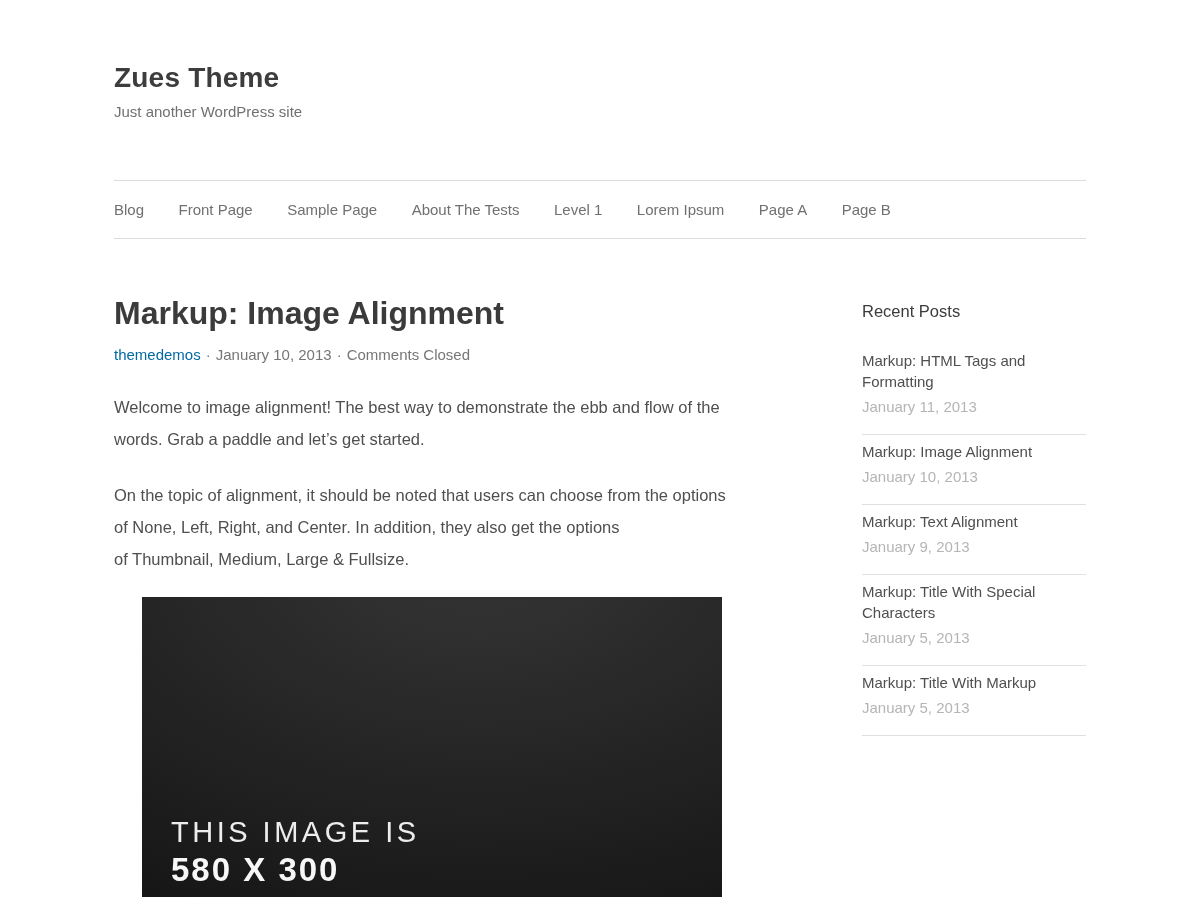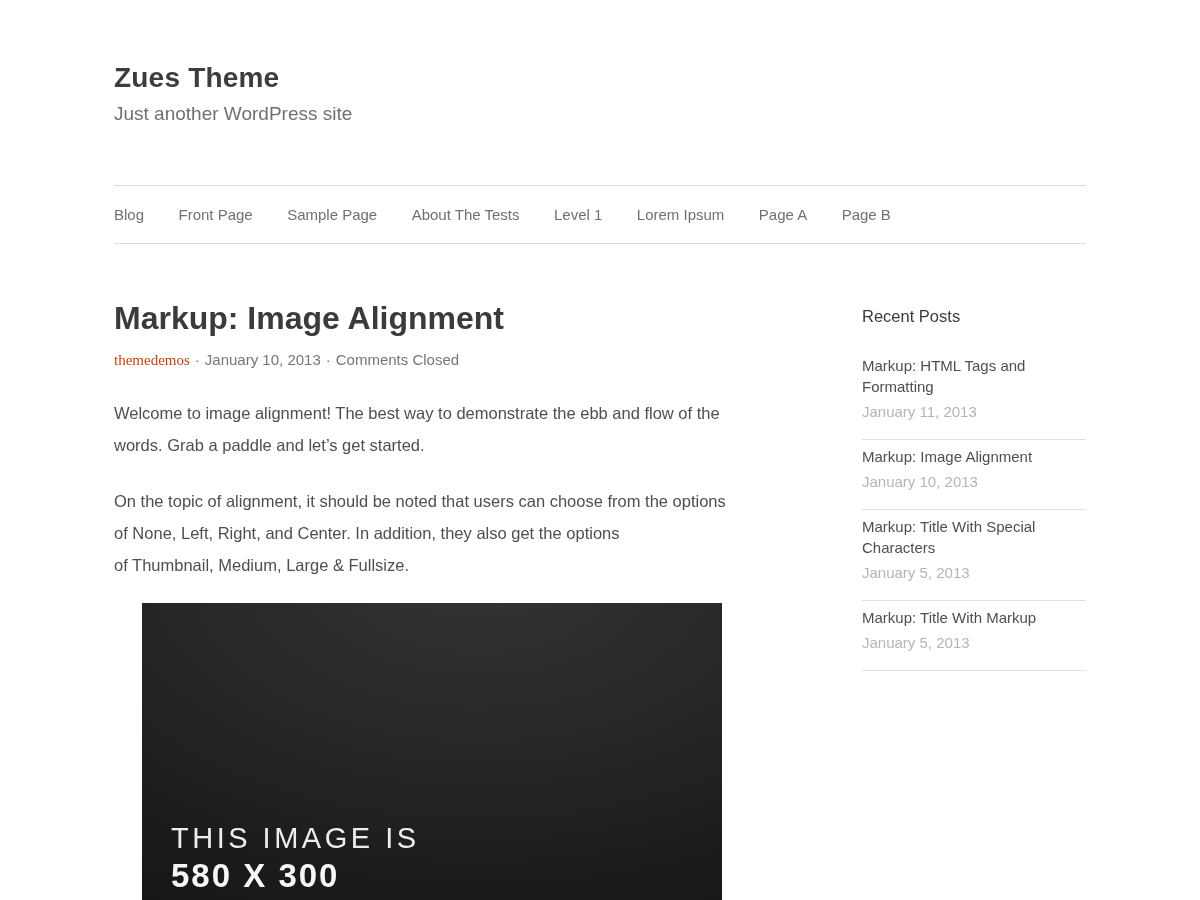--- a/index.html
+++ b/index.html
@@ -6,21 +6,21 @@
   html, body { background: #ffffff; }
   body {
     width: 1200px; height: 900px; overflow: hidden;
     font-family: "Liberation Sans", "DejaVu Sans", sans-serif;
     -webkit-font-smoothing: antialiased;
   }
   .page { width: 972px; margin: 0 auto; padding-top: 62px; }
 
   
   .site-title { font-size: 28px; font-weight: 700; color: #3d3d3d; letter-spacing: 0.2px; cursor: pointer; display: inline-block; }
-  .site-tagline { font-size: 19px; color: #707070; margin-top: 9px; }
+  .site-tagline { font-size: 15px; color: #707070; margin-top: 9px; }
 
   
   .main-nav {
     margin-top: 60px;
     border-top: 1px solid #dcdcdc;
     border-bottom: 1px solid #dcdcdc;
     padding: 20px 0 19px;
   }
   .nav-item {
     display: inline-block;
@@ -33,21 +33,21 @@
 
   
   .columns { display: flex; margin-top: 55px; }
   .main-col { width: 636px; }
   .sidebar-col { width: 224px; margin-left: auto; padding-top: 8px; }
 
   
   .post-title { font-size: 32px; font-weight: 700; color: #3b3b3b; line-height: 1.2; }
   .post-meta { margin-top: 14px; font-size: 15px; color: #767676; }
   .post-meta .sep { margin: 0 5px; }
-  .post-meta .author-link { color: #c2410c; cursor: pointer; text-decoration: none; font-family: Liberation Serif, serif; }
+  .post-meta .author-link { color: #0369a1; cursor: pointer; text-decoration: none; }
   .post-body { margin-top: 28px; font-size: 16.5px; color: #4f4f4f; }
   .para { margin-top: 0; }
   .para + .para { margin-top: 24px; }
   .line { white-space: nowrap; line-height: 32px; }
   .em { }
 
   
   .placeholder {
     width: 580px; height: 300px;
     margin: 22px auto 0;
@@ -118,20 +118,24 @@
       <ul class="recent-list">
         <li class="recent-item">
           <span class="recent-title">Markup: HTML Tags and Formatting</span>
           <div class="recent-date">January 11, 2013</div>
         </li>
         <li class="recent-item">
           <span class="recent-title">Markup: Image Alignment</span>
           <div class="recent-date">January 10, 2013</div>
         </li>
         <li class="recent-item">
+          <span class="recent-title">Markup: Text Alignment</span>
+          <div class="recent-date">January 9, 2013</div>
+        </li>
+        <li class="recent-item">
           <span class="recent-title">Markup: Title With Special Characters</span>
           <div class="recent-date">January 5, 2013</div>
         </li>
         <li class="recent-item">
           <span class="recent-title">Markup: Title With Markup</span>
           <div class="recent-date">January 5, 2013</div>
         </li>
       </ul>
     </aside>
 

